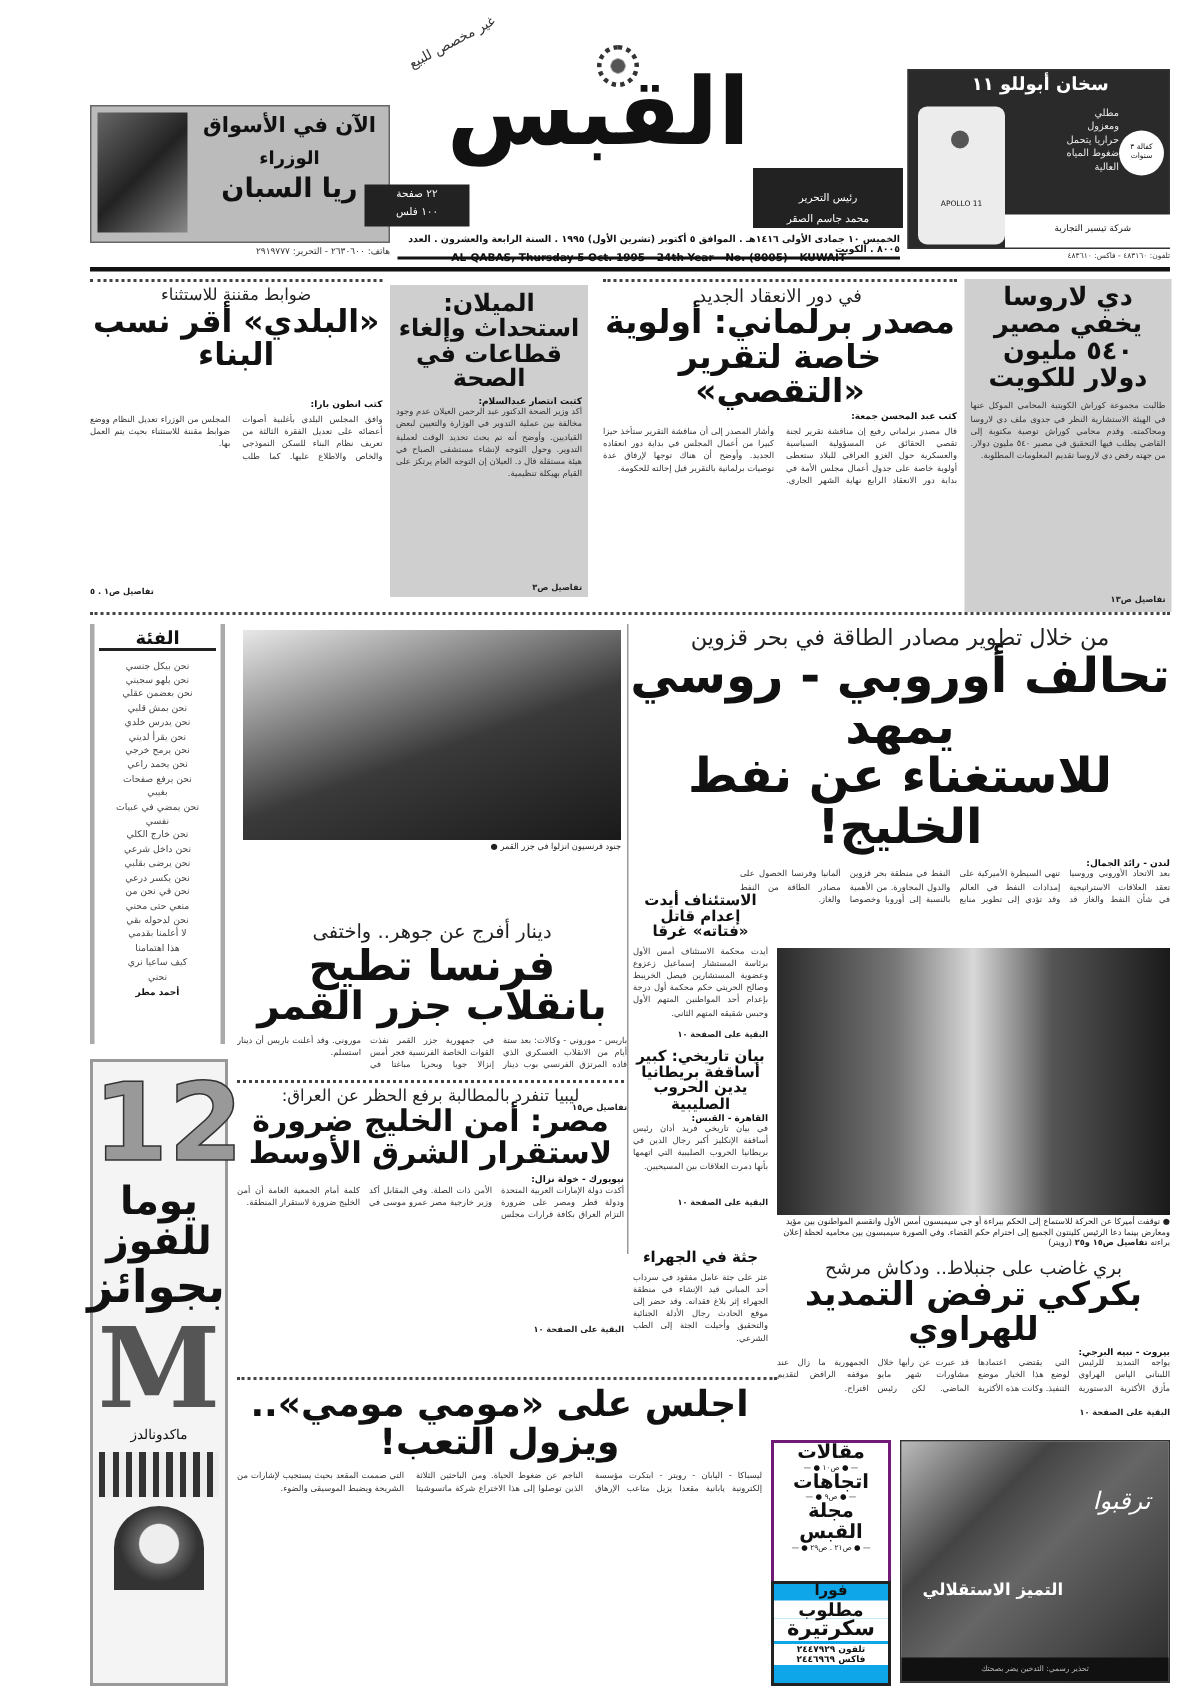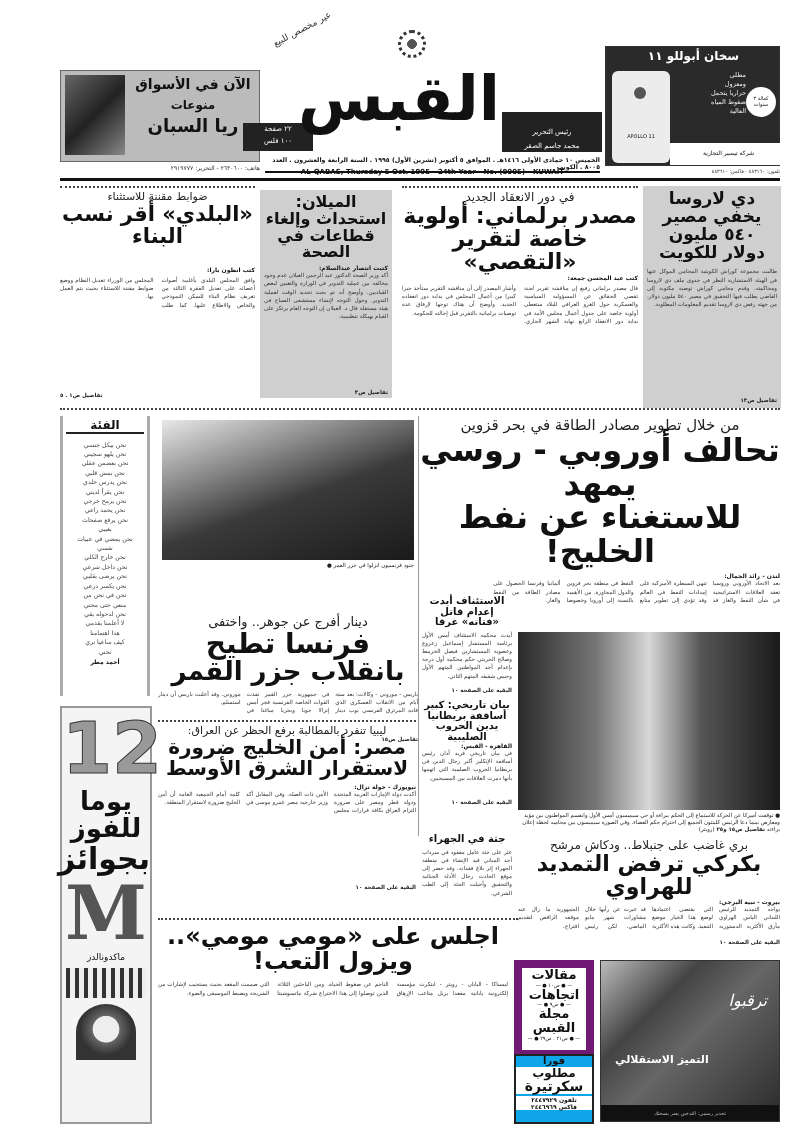--- a/index.html
+++ b/index.html
@@ -20,32 +20,32 @@
 </head>
 <body>
 
 <div class="page">
 
   <div class="abs" style="left:230px; top:-14px; font-size:9px; transform:rotate(-28deg); color:#333;">غير مخصص للبيع</div>
 
   <div class="abs" style="left:20px; top:32px; width:200px; height:92px; background:#bbb; border:1px solid #666;">
     <div class="abs" style="left:4px; top:4px; width:60px; height:80px; background:linear-gradient(135deg,#666,#222,#888);"></div>
     <div class="abs headline" style="left:68px; top:6px; width:128px; font-size:14px;">الآن في الأسواق</div>
-    <div class="abs headline" style="left:68px; top:28px; width:128px; font-size:12px;">منوعات</div>
+    <div class="abs headline" style="left:68px; top:28px; width:128px; font-size:12px;">الوزراء</div>
     <div class="abs headline" style="left:68px; top:46px; width:128px; font-size:18px;">ريا السبان</div>
   </div>
   <div class="abs rtl" style="left:20px; top:126px; width:200px; font-size:6px; color:#333;">هاتف: ٢٦٣٠٦٠٠ - التحرير: ٢٩١٩٧٧٧</div>
 
   <div class="abs" style="left:203px; top:85px; width:70px; height:28px; background:#222; color:#fff; font-size:7px; direction:rtl; text-align:center; padding-top:2px;">
     <div>٢٢ صفحة</div>
     <div style="margin-top:4px;">١٠٠ فلس</div>
   </div>
 
   <div class="abs" style="left:358px; top:-8px; width:28px; height:28px; border-radius:50%; border:3px dotted #333; background:radial-gradient(circle,#555 30%,#fff 32%);"></div>
-  <div class="abs headline" style="left:280px; top:28px; width:180px; font-size:62px; letter-spacing:-2px;">القبس</div>
+  <div class="abs headline" style="left:280px; top:4px; width:180px; font-size:62px; letter-spacing:-2px;">القبس</div>
 
   <div class="abs" style="left:462px; top:74px; width:100px; height:40px; background:#222; color:#fff; font-size:7px; direction:rtl; text-align:center; padding-top:16px;">
     <div>رئيس التحرير</div>
     <div style="margin-top:6px;">محمد جاسم الصقر</div>
   </div>
 
   <div class="abs" style="left:565px; top:8px; width:175px; height:120px; border:1px solid #333; background:#2a2a2a;">
     <div class="abs headline" style="left:0; top:3px; width:175px; font-size:12px; color:#fff;">سخان أبوللو ١١</div>
     <div class="abs" style="left:6px; top:24px; width:58px; height:92px; background:#ececec; border-radius:6px;">
       <div style="position:absolute; left:22px; top:16px; width:12px; height:12px; border-radius:50%; background:#555;"></div>
@@ -202,21 +202,21 @@
   </div>
 
   <div class="dotted" style="left:118px; top:880px; width:360px;"></div>
 
   <div class="abs" style="left:118px; top:886px; width:350px; height:200px;">
     <div class="headline" style="font-size:24px;">اجلس على «مومي مومي».. ويزول التعب!</div>
     <div class="body-text" style="height:150px; column-count:3; column-gap:8px; margin-top:6px;">ليسباكا - اليابان - رويتر - ابتكرت مؤسسة إلكترونية يابانية مقعدا يزيل متاعب الإرهاق الناجم عن ضغوط الحياة. ومن الباحثين الثلاثة الذين توصلوا إلى هذا الاختراع شركة ماتسوشيتا التي صممت المقعد بحيث يستجيب لإشارات من الشريحة ويضبط الموسيقى والضوء.</div>
 
   </div>
 
-  <div class="abs" style="left:474px; top:922px; width:80px; height:98px; border:8px solid #701a75; text-align:center; direction:rtl;">
+  <div class="abs" style="left:474px; top:922px; width:80px; height:98px; border:2px solid #701a75; text-align:center; direction:rtl;">
     <div class="headline" style="font-size:13px;">مقالات</div>
     <div style="font-size:5px;">— ● <span>ص١٠</span> ● —</div>
     <div class="headline" style="font-size:13px;">اتجاهات</div>
     <div style="font-size:5px;">— ● <span>ص٩</span> ● —</div>
     <div class="headline" style="font-size:13px;">مجلة القبس</div>
     <div style="font-size:5px;">— ● <span>ص٢١ . ص٢٩</span> ● —</div>
   </div>
 
   <div class="abs" style="left:474px; top:1016px; width:80px; height:70px; border:2px solid #222; background:#0ea5e9; text-align:center; direction:rtl;">
     <div class="headline" style="font-size:10px;">فورا</div>

